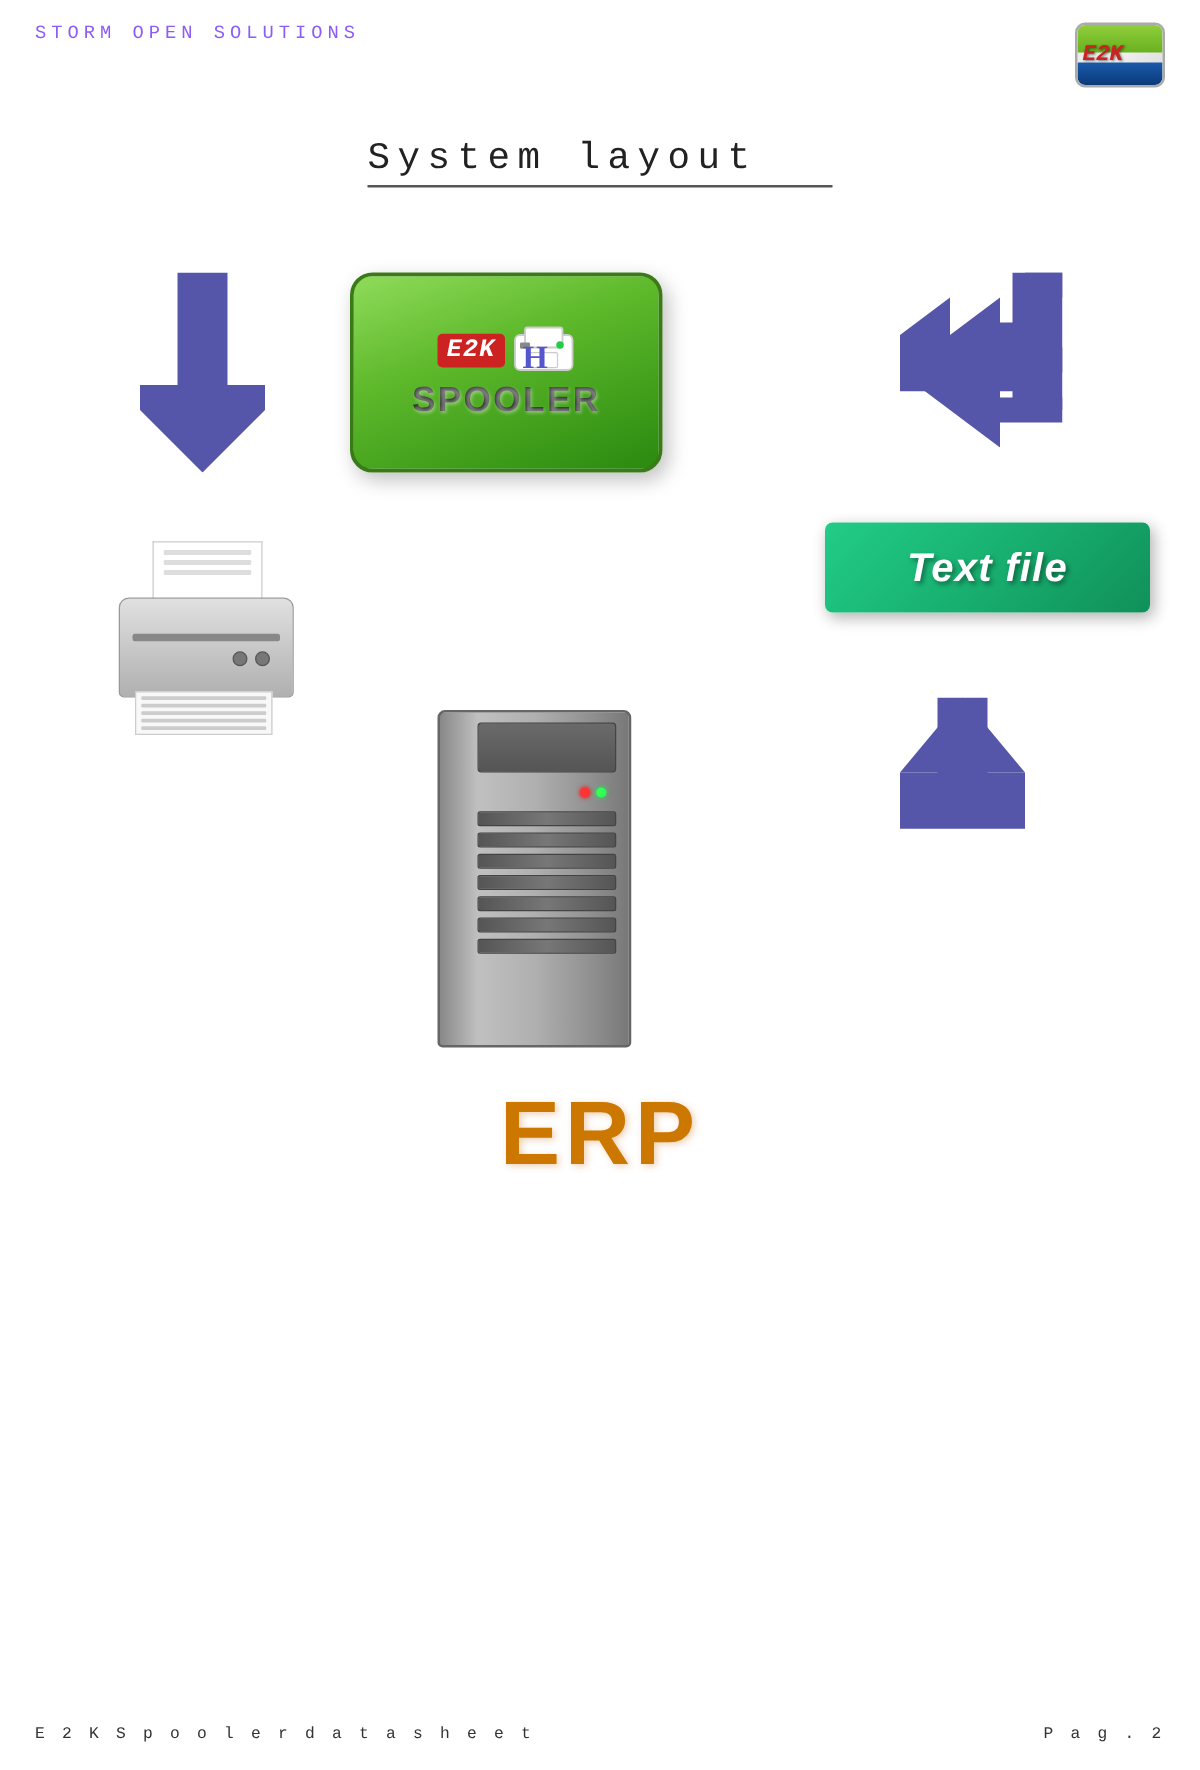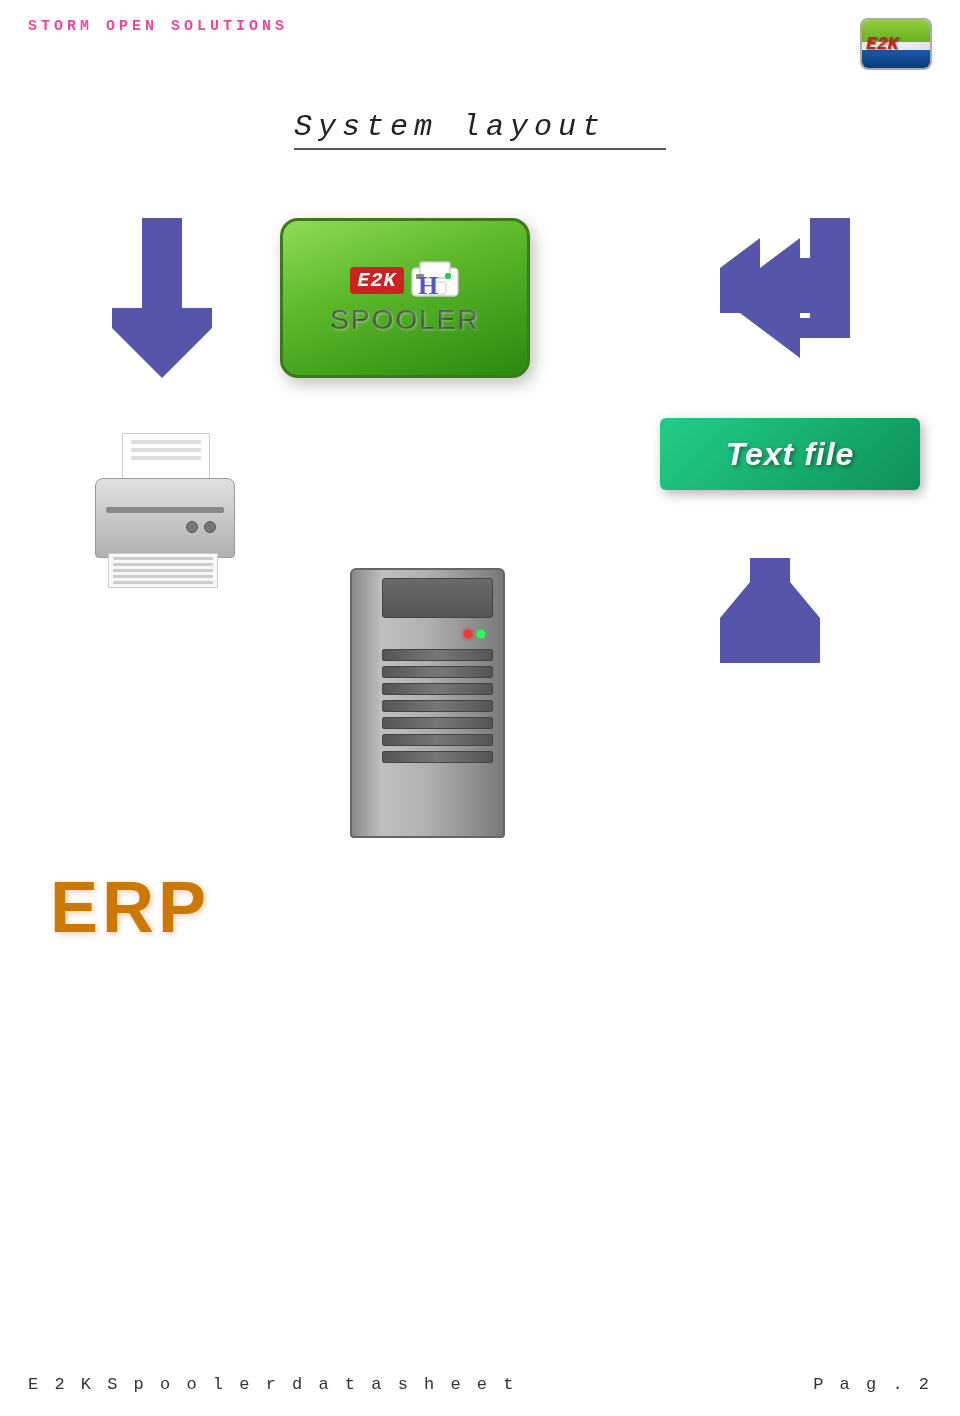--- a/index.html
+++ b/index.html
@@ -14,31 +14,30 @@
     
     .header {
       display: flex;
       justify-content: space-between;
       align-items: flex-start;
       padding: 18px 28px 0 28px;
     }
     .company-name {
       font-size: 15px;
       letter-spacing: 4px;
-      color: #ec4899;
-      font-weight: bold;
+      color: #8b5cf6;
+      font-weight: normal;
       font-family: 'Courier New', Courier, monospace;
     }
 
     
     .page-title-section {
       text-align: center;
       margin-top: 40px;
       padding-bottom: 8px;
-      font-style: italic;
     }
     .page-title {
       font-size: 30px;
       letter-spacing: 6px;
       color: #222;
       font-family: 'Courier New', Courier, monospace;
       font-weight: normal;
       border-bottom: 2px solid #555;
       display: inline-block;
       padding-bottom: 4px;
@@ -85,21 +84,21 @@
       padding: 2px 7px;
       border-radius: 4px;
       letter-spacing: 1px;
     }
     .printer-icon-svg {
       width: 50px;
       height: 40px;
     }
     .spooler-text {
       font-size: 28px;
-      font-weight: 400;
+      font-weight: 700;
       color: #1a1a1a;
       letter-spacing: 2px;
       font-family: 'Impact', sans-serif;
       text-shadow: 1px 1px 3px rgba(255,255,255,0.4);
       background: linear-gradient(180deg, #555 0%, #222 60%, #555 100%);
       -webkit-background-clip: text;
       -webkit-text-fill-color: transparent;
       background-clip: text;
     }
 
@@ -177,20 +176,21 @@
       align-items: center;
       justify-content: center;
     }
 
     
     .erp-label {
       position: absolute;
       left: 0;
       right: 0;
       bottom: 30px;
+      text-align: center;
     }
     .erp-text {
       font-size: 72px;
       font-weight: 900;
       color: #cc7700;
       font-family: 'Arial Black', 'Arial', sans-serif;
       letter-spacing: 4px;
       text-shadow: 2px 2px 6px rgba(200,100,0,0.3);
     }
 
@@ -212,21 +212,21 @@
     .footer {
       position: absolute;
       bottom: 22px;
       left: 28px;
       right: 28px;
       display: flex;
       justify-content: space-between;
     }
     .footer-left, .footer-right {
       font-family: 'Courier New', Courier, monospace;
-      font-size: 17px;
+      font-size: 13px;
       letter-spacing: 3px;
       color: #333;
     }
 
     
     .purple-arrow-down {
       fill: #5555aa;
     }
 
     

